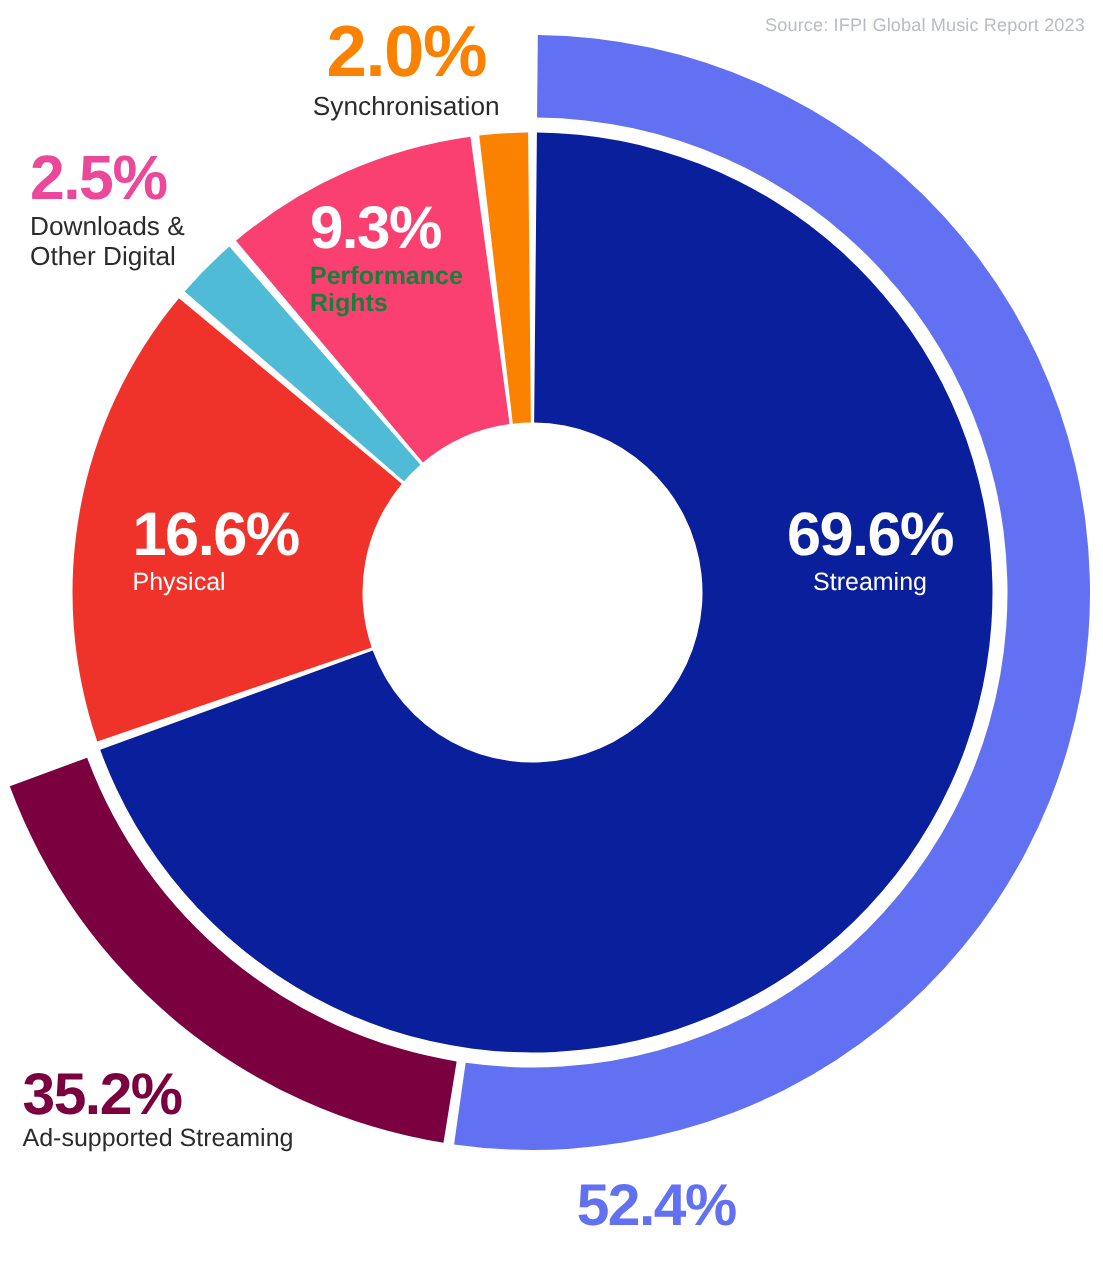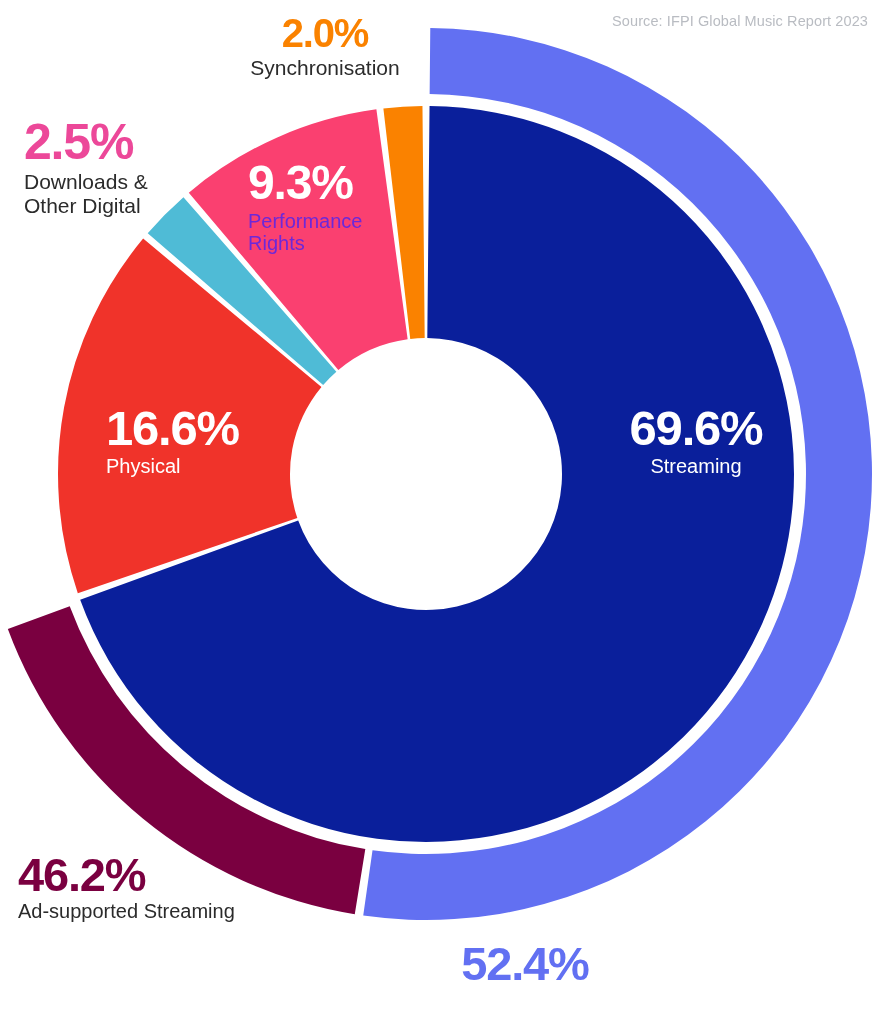--- a/index.html
+++ b/index.html
@@ -29,32 +29,32 @@
     letter-spacing:-1.2px;
     white-space:nowrap;
   }
   .lbl .nm{
     line-height:1.12;
     white-space:pre-line;
   }
 
   
   #lab-sync{left:240px;top:14px;text-align:center;width:170px;}
-  #lab-sync .pct{font-size:40px;color:#FA8200;}
+  #lab-sync .pct{font-size:58px;color:#FA8200;}
   #lab-sync .nm{font-size:21px;color:#2b2b2b;margin-top:4px;}
 
   
   #lab-dl{left:24px;top:118px;text-align:left;width:190px;}
   #lab-dl .pct{font-size:50px;color:#ec4899;}
   #lab-dl .nm{font-size:21px;color:#2b2b2b;margin-top:4px;}
 
   
   #lab-perf{left:248px;top:160px;text-align:left;width:175px;}
   #lab-perf .pct{font-size:48px;color:#ffffff;}
-  #lab-perf .nm{font-size:20px;color:#6d28d9;margin-top:4px;}
+  #lab-perf .nm{font-size:20px;color:#15803d;margin-top:4px;font-weight:bold;}
 
   
   #lab-phys{left:106px;top:405px;text-align:left;width:190px;}
   #lab-phys .pct{font-size:49px;color:#ffffff;}
   #lab-phys .nm{font-size:20px;color:#ffffff;margin-top:3px;}
 
   
   #lab-str{left:596px;top:405px;text-align:center;width:200px;}
   #lab-str .pct{font-size:49px;color:#ffffff;}
   #lab-str .nm{font-size:20px;color:#ffffff;margin-top:3px;}
@@ -111,21 +111,21 @@
     <div class="pct">16.6%</div>
     <div class="nm">Physical</div>
   </div>
 
   <div class="lbl" id="lab-str">
     <div class="pct">69.6%</div>
     <div class="nm">Streaming</div>
   </div>
 
   <div class="lbl" id="lab-ad">
-    <div class="pct">46.2%</div>
+    <div class="pct">35.2%</div>
     <div class="nm">Ad-supported Streaming</div>
   </div>
 
   <div class="lbl" id="lab-sub">
     <div class="pct">52.4%</div>
   </div>
 
 </div>
 
 </body></html>

